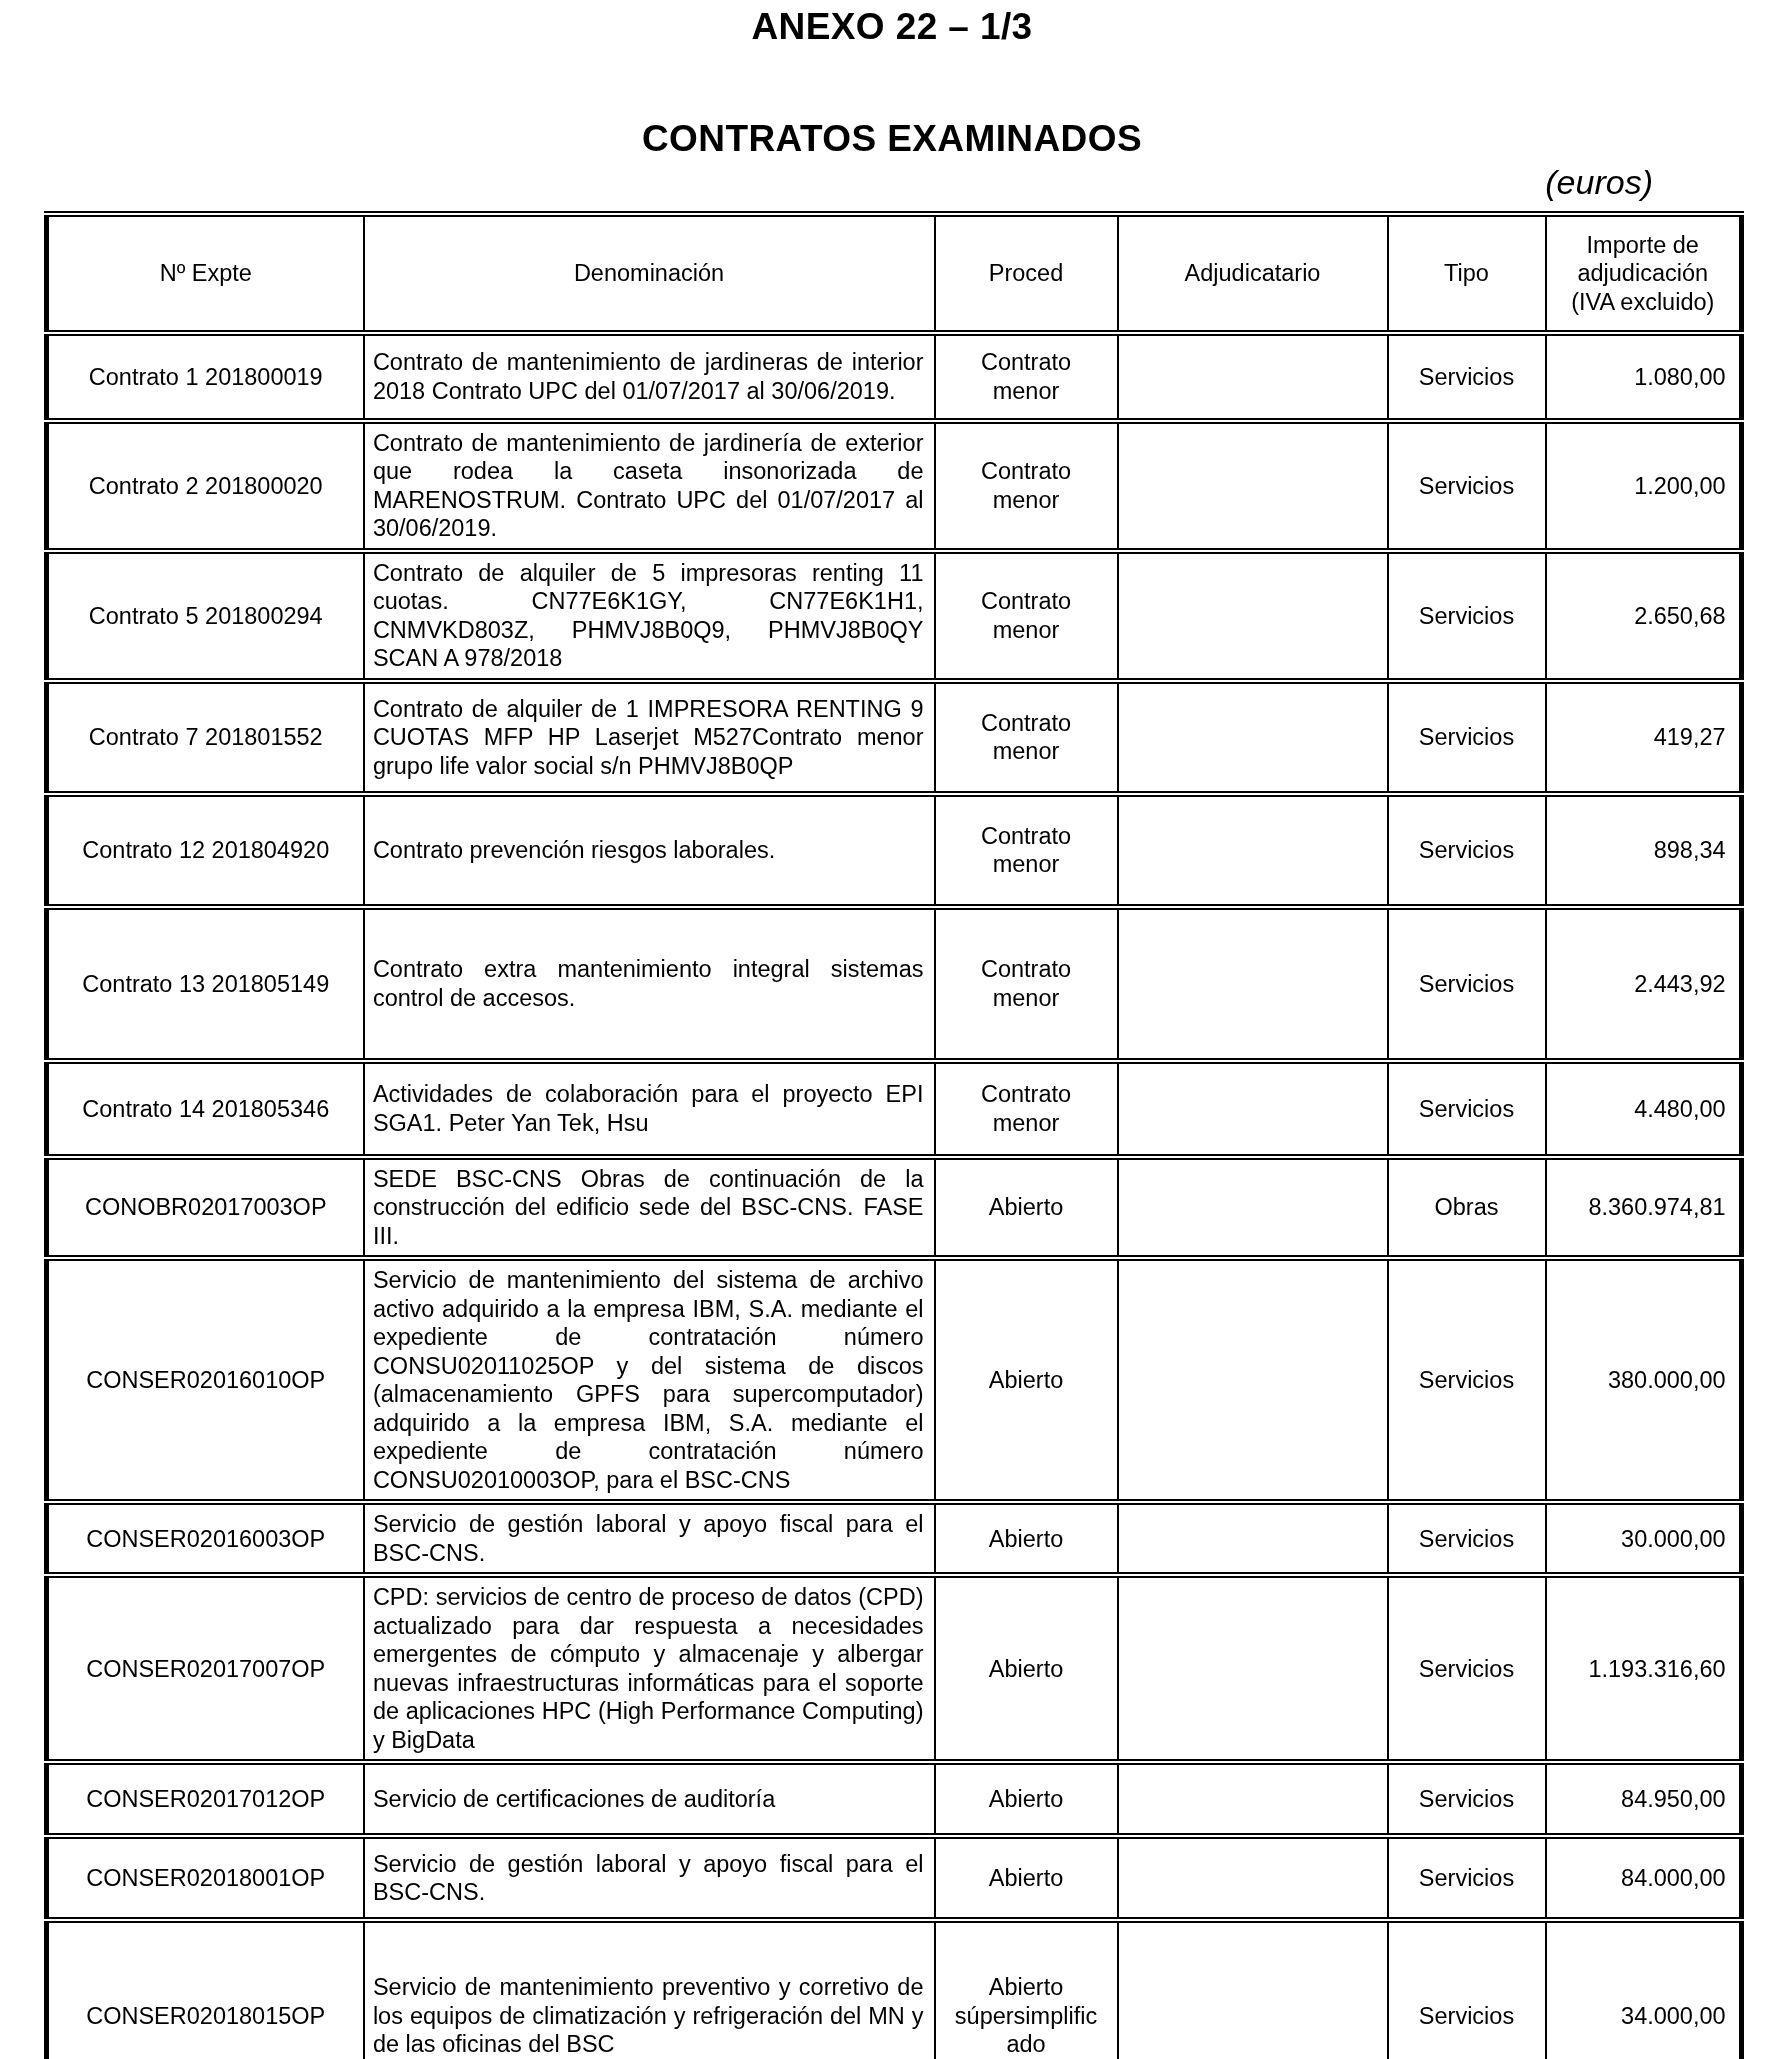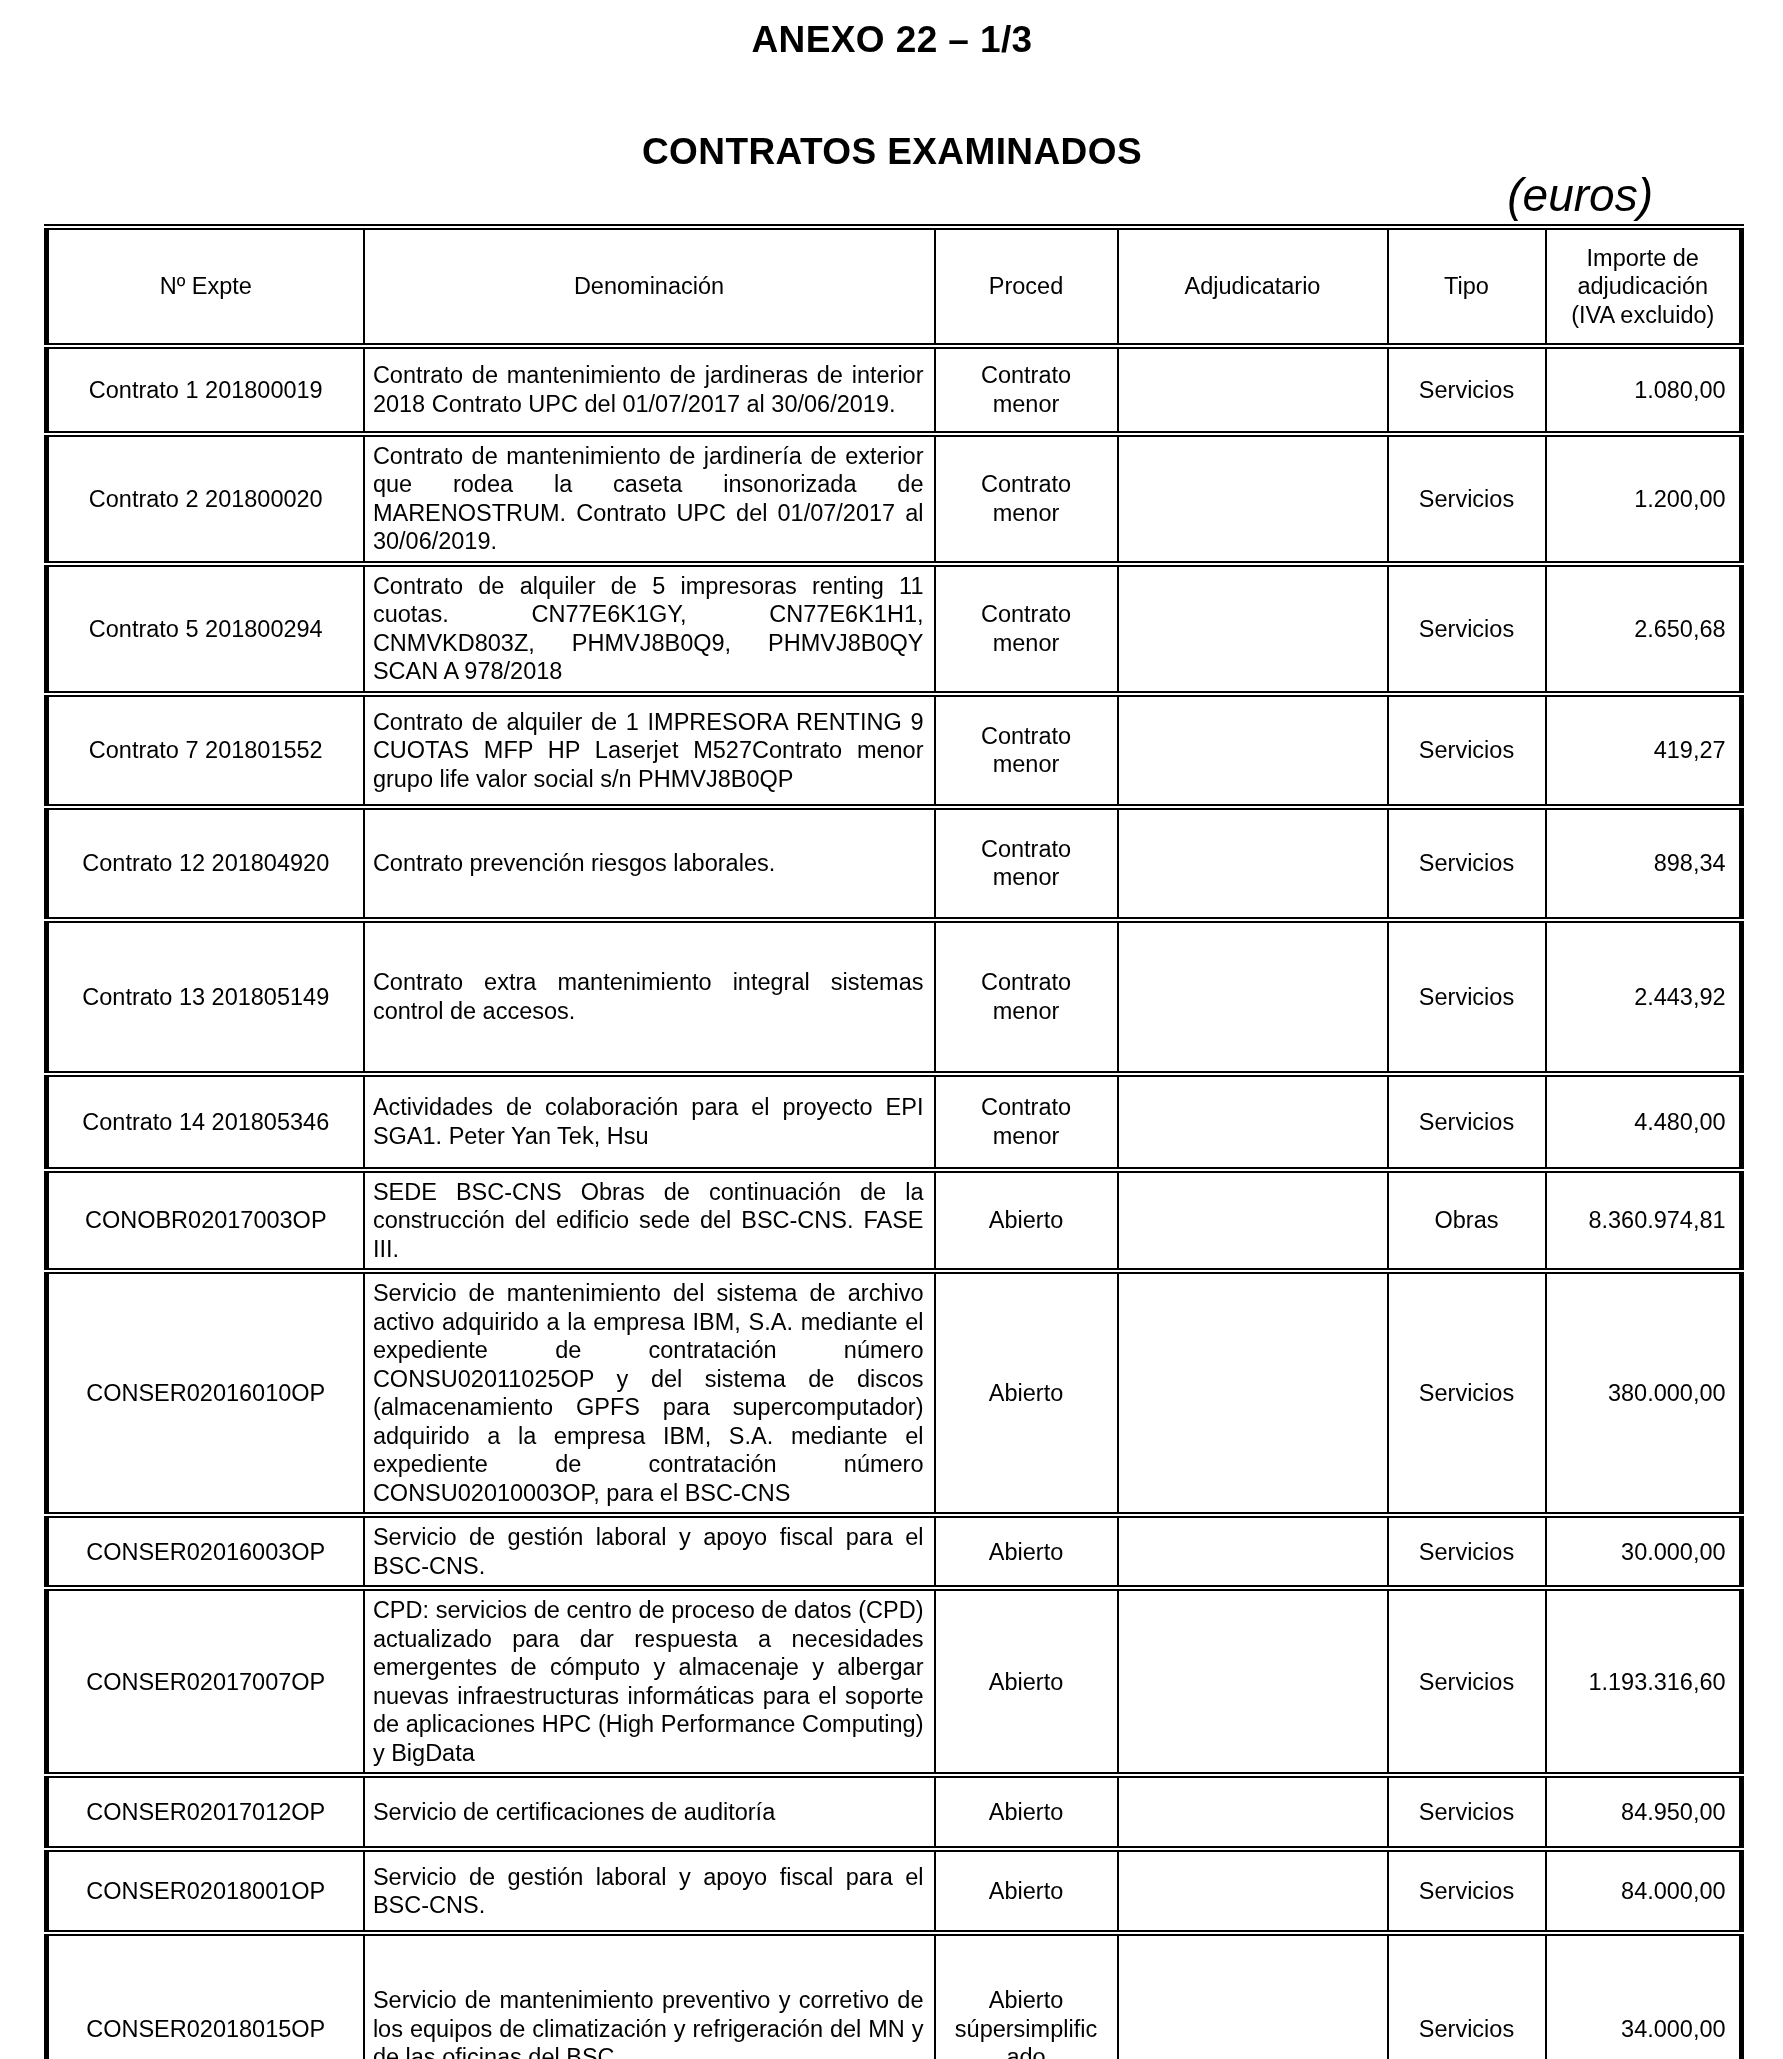--- a/index.html
+++ b/index.html
@@ -8,38 +8,38 @@
     background: #ffffff;
     color: #000000;
     font-family: "Liberation Sans", "DejaVu Sans", sans-serif;
   }
   body {
     width: 1784px;
     min-height: 2060px;
     box-sizing: border-box;
   }
   .annex-title {
-    margin: 19px 0 0 0;
+    margin: 6px 0 0 0;
     font-size: 37px;
     line-height: 42px;
     font-weight: bold;
     text-align: center;
     letter-spacing: 0.4px;
   }
   .doc-title {
     margin: 70px 0 0 0;
     font-size: 37px;
     line-height: 42px;
     font-weight: bold;
     text-align: center;
     letter-spacing: 0.4px;
   }
   .currency-note {
     margin: 3.4px 131px 0 0;
-    font-size: 46px;
+    font-size: 34px;
     line-height: 39px;
     font-style: italic;
     text-align: right;
   }
   table.contracts {
     margin: 8.4px 0 0 44px;
     width: 1695px;
     table-layout: fixed;
     border-collapse: collapse;
     border: 5px solid #000;

